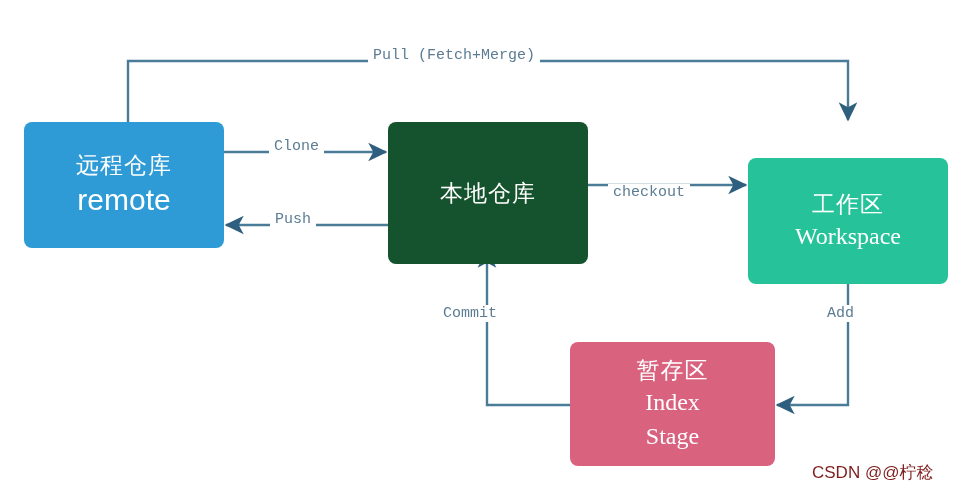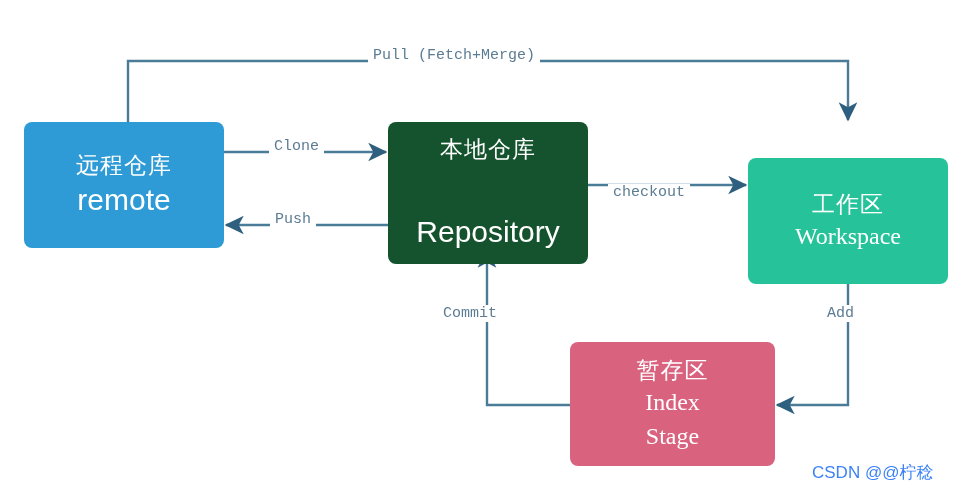--- a/index.html
+++ b/index.html
@@ -99,21 +99,21 @@
   #label-push     { left: 270px; top: 211px; }
   #label-checkout { left: 608px; top: 172px; margin-top: 12px; }
   #label-commit   { left: 438px; top: 305px; }
   #label-add      { left: 822px; top: 305px; }
 
   
   #watermark {
     position: absolute;
     left: 812px;
     top: 461px;
-    color: #3b82f6;
+    color: #7f1d1d;
     font-family: "Liberation Sans", sans-serif;
     font-size: 17px;
     white-space: nowrap;
     z-index: 5;
   }
 </style>
 </head>
 <body>
 
 <div id="diagram">
@@ -138,21 +138,20 @@
     <path d="M848,248 L848,405 L777,405" fill="none" stroke="#4a7b97" stroke-width="2.4" marker-end="url(#arrowhead)"></path>
   </svg>
 
   <div class="node" id="node-remote">
     <div class="line-cn">远程仓库</div>
     <div class="line-en">remote</div>
   </div>
 
   <div class="node" id="node-repository">
     <div class="line-cn">本地仓库</div>
-    <div class="line-en">Repository</div>
   </div>
 
   <div class="node" id="node-workspace">
     <div class="line-cn">工作区</div>
     <div class="line-mono">Workspace</div>
   </div>
 
   <div class="node" id="node-index">
     <div class="line-cn">暂存区</div>
     <div class="line-mono">Index</div>

